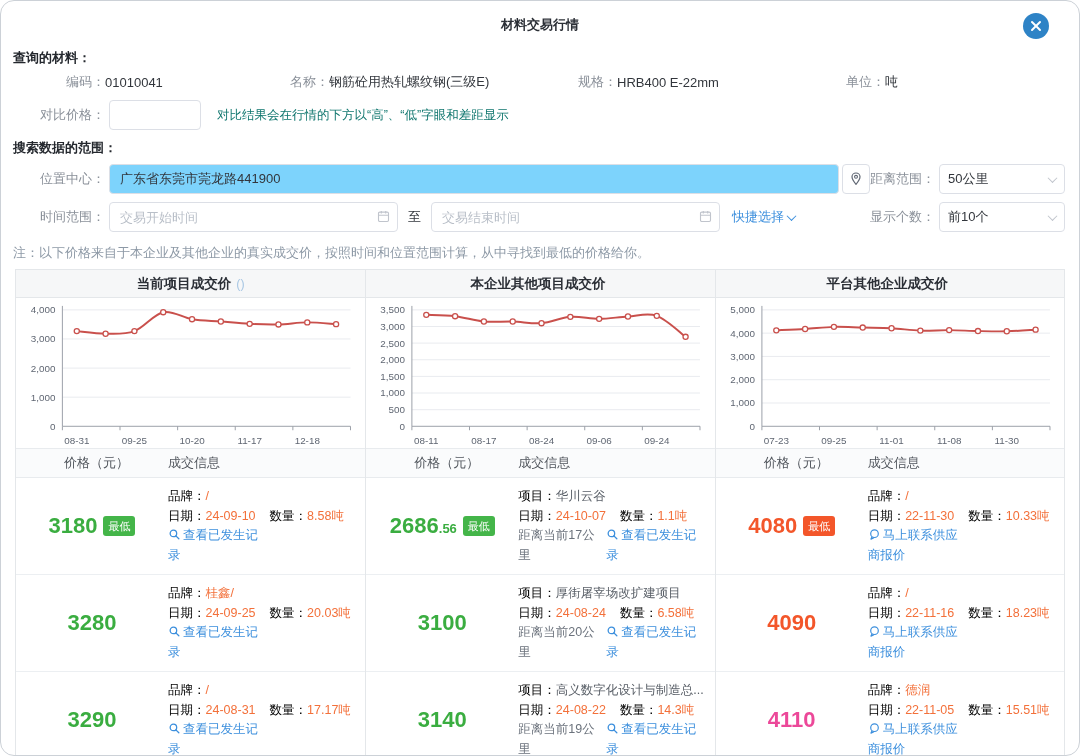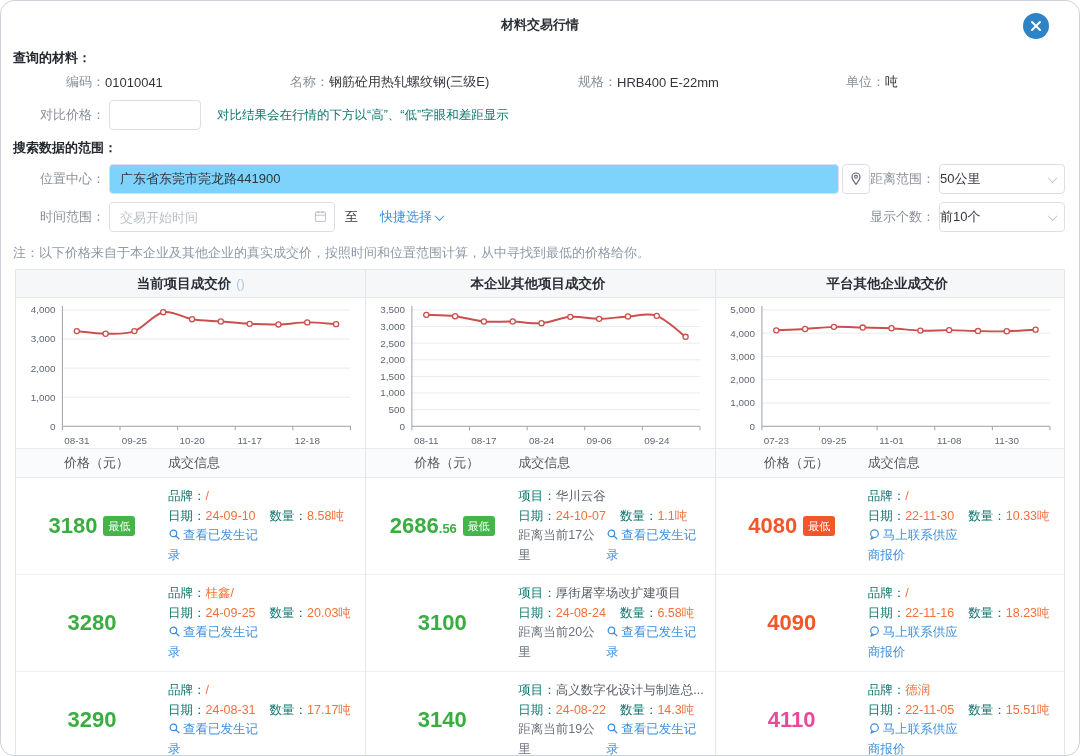--- a/index.html
+++ b/index.html
@@ -30,30 +30,30 @@
     margin-left:4px; font-size:13px; padding:0 8px; color:#32363c; outline:none; }
   .hint { margin-left:16px; font-size:12.5px; color:#0f766e; }
 
   .form-row { display:flex; align-items:center; padding:0 14px 0 26px; height:36px; margin-top:2px; }
   .text-input { height:30px; border:1px solid #dcdfe6; border-radius:4px; font-size:13px;
     padding:0 10px; color:#32363c; outline:none; background:#7dd3fc; }
   .text-input::placeholder { color:#b9bfc8; }
   .loc-input { width:746px; margin-left:4px; }
   .pin-btn { width:29px; height:30px; margin-left:3px; border:1px solid #dcdfe6; border-radius:4px;
     background:#fff; display:flex; align-items:center; justify-content:center; cursor:pointer; }
-  .date-input { width:226px; margin-left:4px; position:relative; display:flex; align-items:center; }
+  .date-input { width:289px; margin-left:4px; position:relative; display:flex; align-items:center; }
   .date-input input { width:100%; height:30px; border:1px solid #dcdfe6; border-radius:4px;
     font-size:13px; padding:0 28px 0 10px; color:#32363c; outline:none; }
   .date-input input::placeholder { color:#b9bfc8; }
   .cal-ico { position:absolute; right:7px; top:7px; }
   .to-sep { margin:0 10px; font-size:13px; color:#32363c; }
   .quick { margin-left:12px; font-size:13px; color:#3c8fdd; cursor:pointer; display:flex; align-items:center; gap:4px; white-space:nowrap; }
   .rgt { margin-left:auto; display:flex; align-items:center; }
   .selectbox { width:126px; height:30px; border:1px solid #dcdfe6; border-radius:4px; margin-left:4px;
-    display:flex; align-items:center; justify-content:space-between; padding:0 8px 0 0;
+    display:flex; align-items:center; justify-content:space-between; padding:0 8px 0 8px;
     font-size:13px; color:#32363c; cursor:pointer; background:#fff; }
   .chev { width:7px; height:7px; border-right:1.4px solid #c0c4cc; border-bottom:1.4px solid #c0c4cc;
     transform:rotate(45deg) translate(-1px,-1px); }
   .chev.blue { border-color:#3c8fdd; }
 
   .note { margin:8px 14px 6px 12px; font-size:13px; color:#8d99a6; height:20px; line-height:20px; }
 
   
   .grid { margin:0 14px; border:1px solid #e4e7ea; display:grid; grid-template-columns:1fr 1fr 1fr; }
   .mcol { border-left:1px solid #e4e7ea; }
@@ -67,21 +67,21 @@
     display:flex; align-items:center; font-size:13px; color:#50555c; }
   .thead .ph { width:152px; padding-left:48px; }
   .thead .ih { flex:1; }
   .m-row { display:flex; border-bottom:1px solid #eceff2; padding:9px 0; min-height:76px; }
   .m-row:last-child { border-bottom:none; }
   .price-cell { width:152px; display:flex; align-items:center; justify-content:center; gap:6px; }
   .price { font-size:22px; font-weight:bold; letter-spacing:0; }
   .price .dec { font-size:13px; font-weight:bold; }
   .badge { font-size:11px; color:#fff; border-radius:3px; padding:2.5px 5px; white-space:nowrap; }
   .info-cell { flex:1; padding-right:6px; font-size:12.5px; line-height:19.5px; }
-  .ilbl { color:#0f766e; }
+  .ilbl { color:#000000; }
   .ival { color:#f3703a; }
   .sp { display:inline-block; width:14px; }
   .dist { display:inline-block; width:88px; color:#6b727c; vertical-align:top; }
   .rlink { display:inline-block; color:#3c8fdd; cursor:pointer; vertical-align:top; max-width:100px; }
   .rlink svg { vertical-align:-2px; margin-right:2px; }
 </style>
 </head>
 <body>
 
 <div class="modal">
@@ -148,20 +148,29 @@
     <div class="date-input">
       <input placeholder="交易开始时间" style="">
       <svg class="cal-ico" width="15" height="15" viewBox="0 0 24 24">
         <rect x="4" y="5" width="16" height="15" rx="2" fill="none" stroke="#c0c4cc" stroke-width="1.8"></rect>
         <line x1="4" y1="10" x2="20" y2="10" stroke="#c0c4cc" stroke-width="1.8"></line>
         <line x1="8.5" y1="3" x2="8.5" y2="7" stroke="#c0c4cc" stroke-width="1.8"></line>
         <line x1="15.5" y1="3" x2="15.5" y2="7" stroke="#c0c4cc" stroke-width="1.8"></line>
       </svg>
     </div>
     <span class="to-sep">至</span>
+    <div class="date-input" style="margin-left:0;">
+      <input placeholder="交易结束时间" style="">
+      <svg class="cal-ico" width="15" height="15" viewBox="0 0 24 24">
+        <rect x="4" y="5" width="16" height="15" rx="2" fill="none" stroke="#c0c4cc" stroke-width="1.8"></rect>
+        <line x1="4" y1="10" x2="20" y2="10" stroke="#c0c4cc" stroke-width="1.8"></line>
+        <line x1="8.5" y1="3" x2="8.5" y2="7" stroke="#c0c4cc" stroke-width="1.8"></line>
+        <line x1="15.5" y1="3" x2="15.5" y2="7" stroke="#c0c4cc" stroke-width="1.8"></line>
+      </svg>
+    </div>
     <span class="quick">
       <span>快捷选择</span>
       <span class="chev blue"></span>
     </span>
     <div class="rgt">
       <span class="flabel">显示个数：</span>
       <div class="selectbox">
         <span>前10个</span>
         <span class="chev"></span>
       </div>

